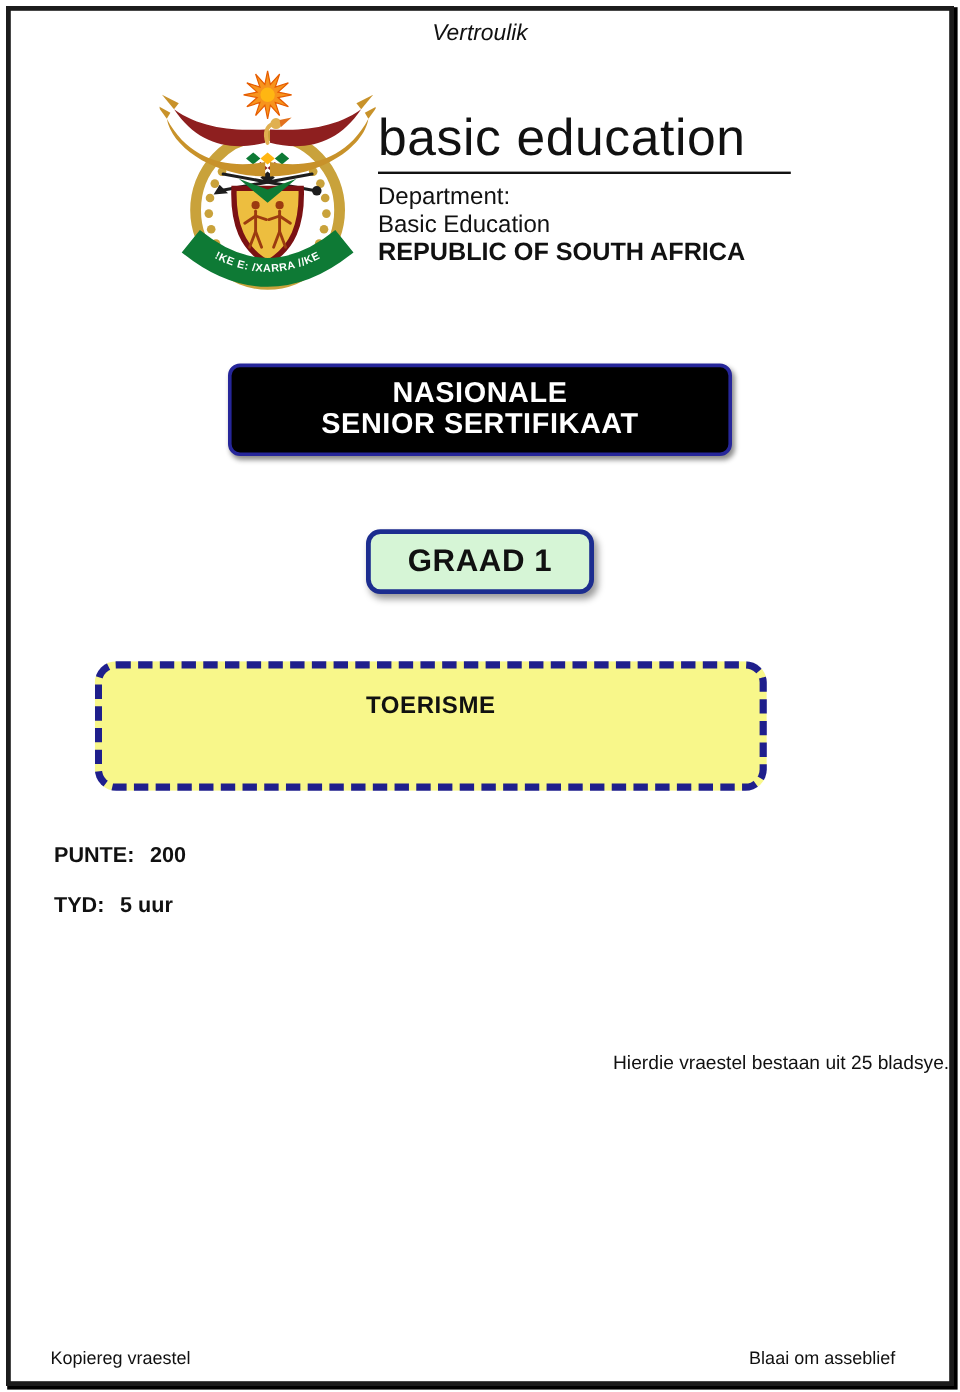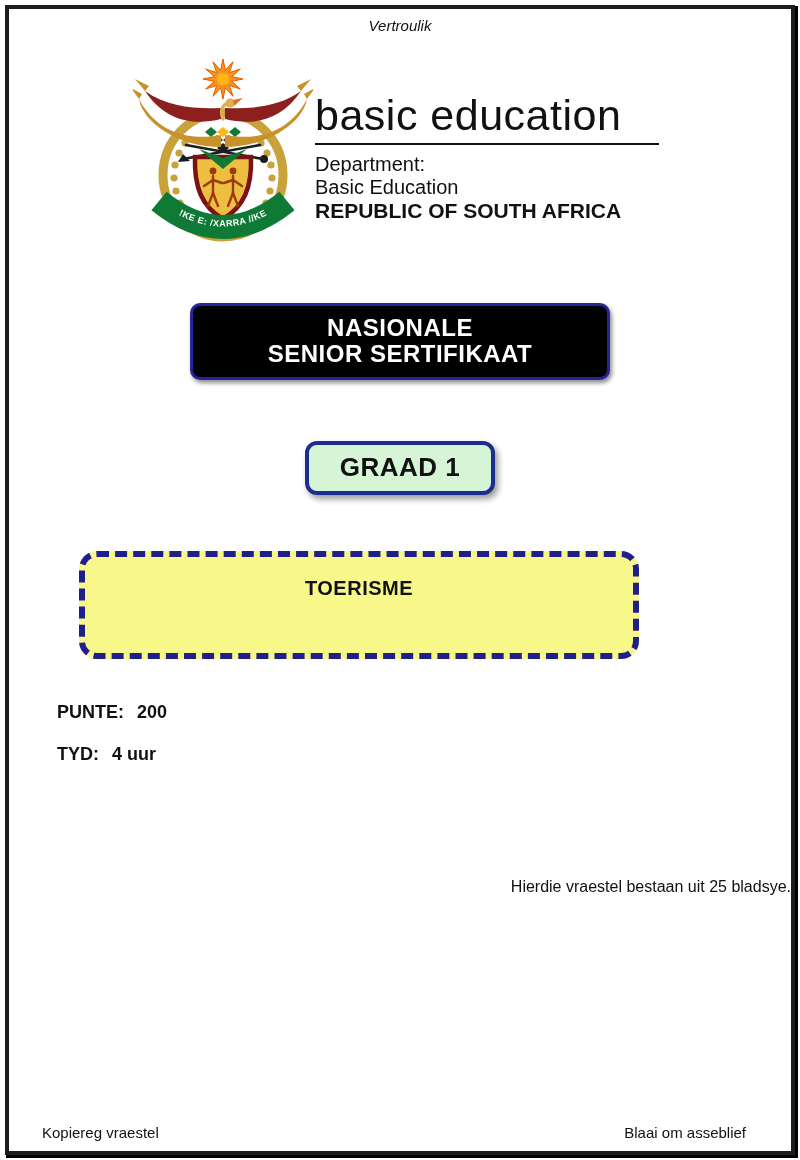--- a/index.html
+++ b/index.html
@@ -1,21 +1,21 @@
 <!DOCTYPE html>
 <html><head>
 <meta charset="utf-8">
 <style>
   html,body{margin:0;padding:0;background:#ffffff;}
   body{width:800px;height:1160px;position:relative;font-family:"Liberation Sans",sans-serif;color:#111;}
   .sheet{position:absolute;inset:5px;border:4px solid #1c1c1c;background:#fff;box-sizing:border-box;
          box-shadow:2px 2px 0 1px #000;}
   .abs{position:absolute;}
 
-  .confidential{top:8px;left:0;right:0;text-align:center;font-style:italic;font-size:15px;}
+  .confidential{top:8px;left:0;right:0;text-align:center;font-style:italic;font-size:19px;}
 
   
   .coat{left:124px;top:46px;}
   .wordmark-block{left:306px;top:84px;}
   .wordmark{font-size:43px;letter-spacing:0.5px;line-height:1.05;font-weight:400;}
   .wordmark-rule{height:2px;background:#111;width:344px;margin-top:5px;margin-bottom:8px;}
   .dept-line{font-size:20px;line-height:23px;}
   .country{font-size:21px;line-height:24px;font-weight:bold;}
 
   
@@ -30,21 +30,21 @@
              box-shadow:3px 4px 6px rgba(0,0,0,0.4);}
   .grade-label{font-weight:bold;font-size:26px;letter-spacing:0.5px;}
 
   
   .subject-box{top:542px;left:70px;width:560px;height:108px;box-sizing:border-box;background:#f8f78a;
                border:6px dashed #1f1f8c;border-radius:18px;text-align:center;}
   .subject-name{font-weight:bold;font-size:20px;letter-spacing:0.5px;margin-top:20px;}
   .subject-session{font-weight:bold;font-size:20px;letter-spacing:0.5px;margin-top:22px;}
 
   
-  .details{left:36px;top:693px;font-weight:bold;font-size:18px;margin-left:12px;}
+  .details{left:36px;top:693px;font-weight:bold;font-size:18px;}
   .detail-row{margin-bottom:21px;}
   .detail-value{margin-left:13px;}
 
   .pages-note{top:869px;left:0;right:0;text-align:right;font-weight:normal;font-size:16px;}
 
   .footer-left{left:33px;top:1115px;font-size:15px;}
   .footer-right{right:45px;top:1115px;font-size:15px;}
 </style>
 </head>
 <body>
@@ -152,21 +152,21 @@
 
   <div class="abs subject-box">
     <div class="subject-name">TOERISME</div>
   </div>
 
   <div class="abs details">
     <div class="detail-row">
       <span>PUNTE:</span><span class="detail-value">200</span>
     </div>
     <div class="detail-row">
-      <span>TYD:</span><span class="detail-value">4 uur</span>
+      <span>TYD:</span><span class="detail-value">5 uur</span>
     </div>
   </div>
 
   <div class="abs pages-note">Hierdie vraestel bestaan uit 25 bladsye.</div>
 
   <div class="abs footer-left">Kopiereg vraestel</div>
   <div class="abs footer-right">Blaai om asseblief</div>
 
 </div>
 

